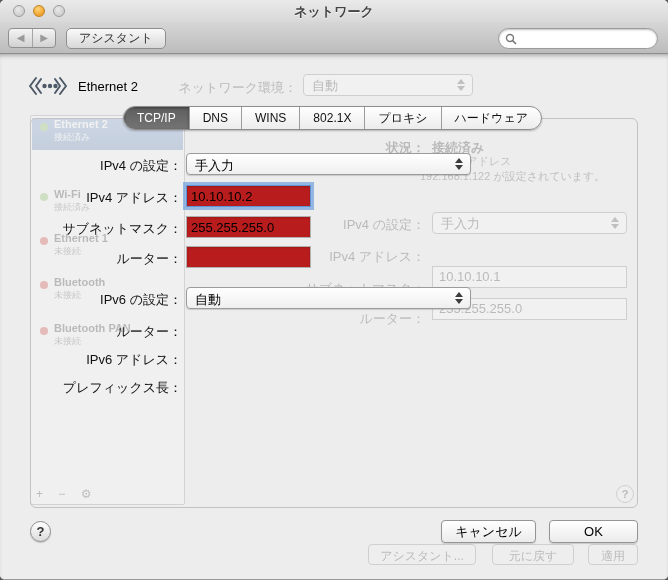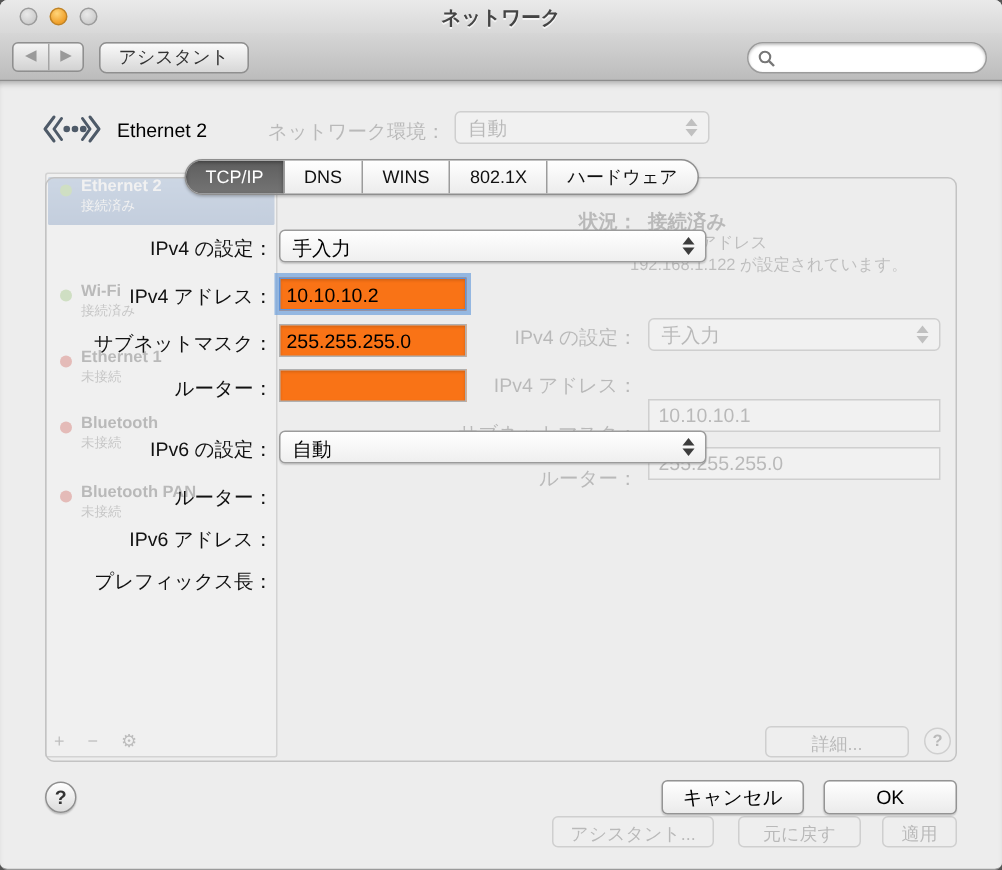--- a/index.html
+++ b/index.html
@@ -77,21 +77,21 @@
 
   .flabel { position:absolute; left:0; width:182px; text-align:right; font-size:13px; color:#111; }
   .popup { position:absolute; left:186px; width:285px; height:22px;
            border:1px solid #9b9b9b; border-radius:4px; background:linear-gradient(#ffffff,#efefef);
            box-shadow:0 1px 1px rgba(0,0,0,.15); font-size:13px; color:#000; padding:3px 0 0 8px; }
   .stepper { position:absolute; right:6px; top:4px; width:9px; }
   .stepper i { display:block; width:0; height:0; border-left:4.5px solid transparent; border-right:4.5px solid transparent; }
   .stepper .up { border-bottom:5px solid #3c3c3c; margin-bottom:2px; }
   .stepper .dn { border-top:5px solid #3c3c3c; }
   .tfield { position:absolute; left:186px; width:125px; height:22px; border:1px solid #b0b0b0;
-            background:#f97316; font-size:13px; color:#000; padding:0 4px; font-family:inherit;
+            background:#b91c1c; font-size:13px; color:#000; padding:0 4px; font-family:inherit;
             box-shadow:inset 0 1px 2px rgba(0,0,0,.15); outline:none; }
   .tfield.focused { border:1px solid #5f93d8; box-shadow:0 0 0 3px rgba(110,160,220,.7), inset 0 1px 2px rgba(0,0,0,.15); }
 
   .helpbtn { position:absolute; left:30px; top:467px; width:21px; height:21px; border-radius:50%;
              border:1px solid #8f8f8f; background:linear-gradient(#ffffff,#dcdcdc);
              font-size:13px; font-weight:bold; color:#333; text-align:center; line-height:19px;
              box-shadow:0 1px 1px rgba(0,0,0,.2); }
   .pushbtn { position:absolute; top:466px; height:23px; border:1px solid #949494; border-radius:4px;
              background:linear-gradient(#ffffff,#ebebeb); font-size:13px; color:#000;
              font-family:inherit; box-shadow:0 1px 1px rgba(0,0,0,.15); text-align:center; }
@@ -180,21 +180,20 @@
             <i class="up"></i>
             <i class="dn"></i>
           </span>
       </div>
       <div class="bg-label" style="left:280px; top:194px; width:145px;">IPv4 アドレス：</div>
       <div class="bg-box" style="left:432px; top:190px; width:195px;">10.10.10.1</div>
       <div class="bg-label" style="left:280px; top:226px; width:145px;">サブネットマスク：</div>
       <div class="bg-box" style="left:432px; top:222px; width:195px;">255.255.255.0</div>
       <div class="bg-label" style="left:280px; top:256px; width:145px;">ルーター：</div>
 
-      <div class="bg-btn" style="left:510px; top:430px; width:96px;">詳細...</div>
       <div class="bg-circle" style="left:616px; top:431px;">?</div>
 
       <div class="bg-btn" style="left:368px; top:490px; width:108px;">アシスタント...</div>
       <div class="bg-btn" style="left:492px; top:490px; width:82px;">元に戻す</div>
       <div class="bg-btn" style="left:588px; top:490px; width:50px;">適用</div>
     </div>
 
     <div class="sheet">
 
       <div class="svc-head">
@@ -214,20 +213,21 @@
         <span class="svc-name">Ethernet 2</span>
       </div>
 
       <div class="tabbox"></div>
 
       <div class="tabbar">
         <div class="tab sel">TCP/IP</div>
         <div class="tab">DNS</div>
         <div class="tab">WINS</div>
         <div class="tab">802.1X</div>
+        <div class="tab">プロキシ</div>
         <div class="tab">ハードウェア</div>
       </div>
 
       <div class="flabel" style="top:103px;">IPv4 の設定：</div>
       <div class="popup" style="top:99px;">
         <span>手入力</span>
         <span class="stepper">
             <i class="up"></i>
             <i class="dn"></i>
           </span>

